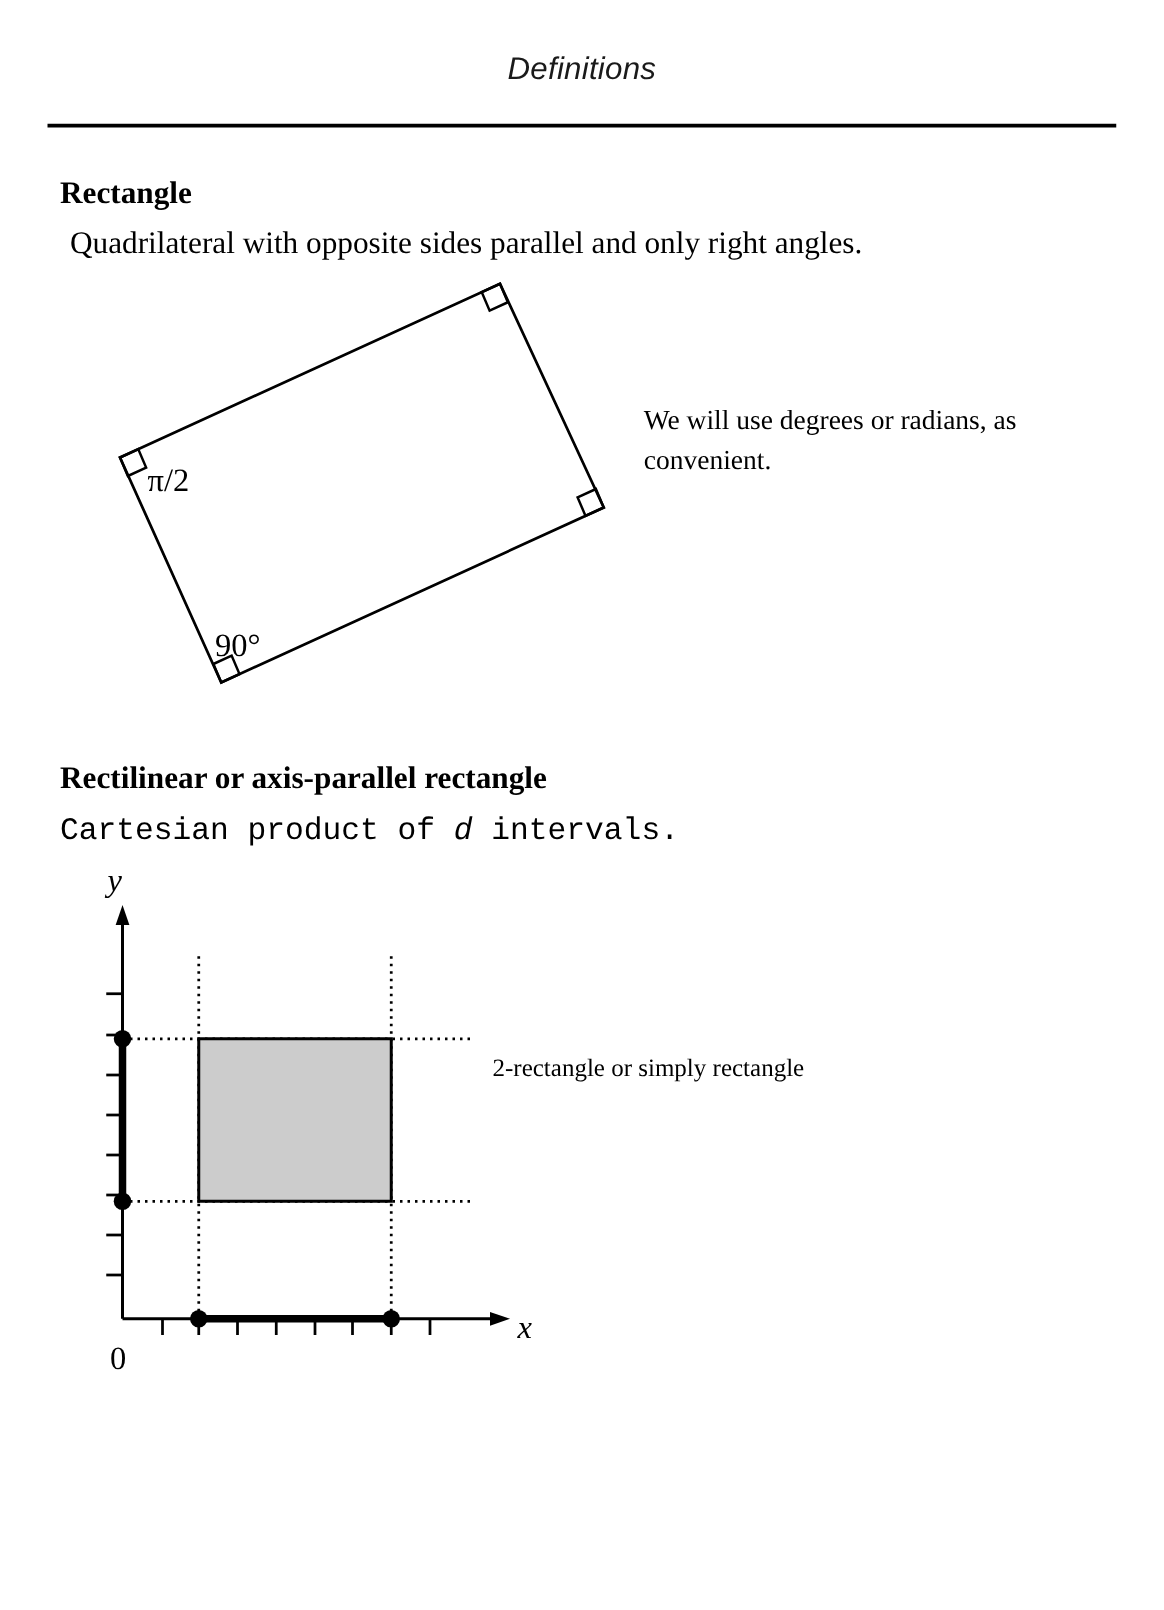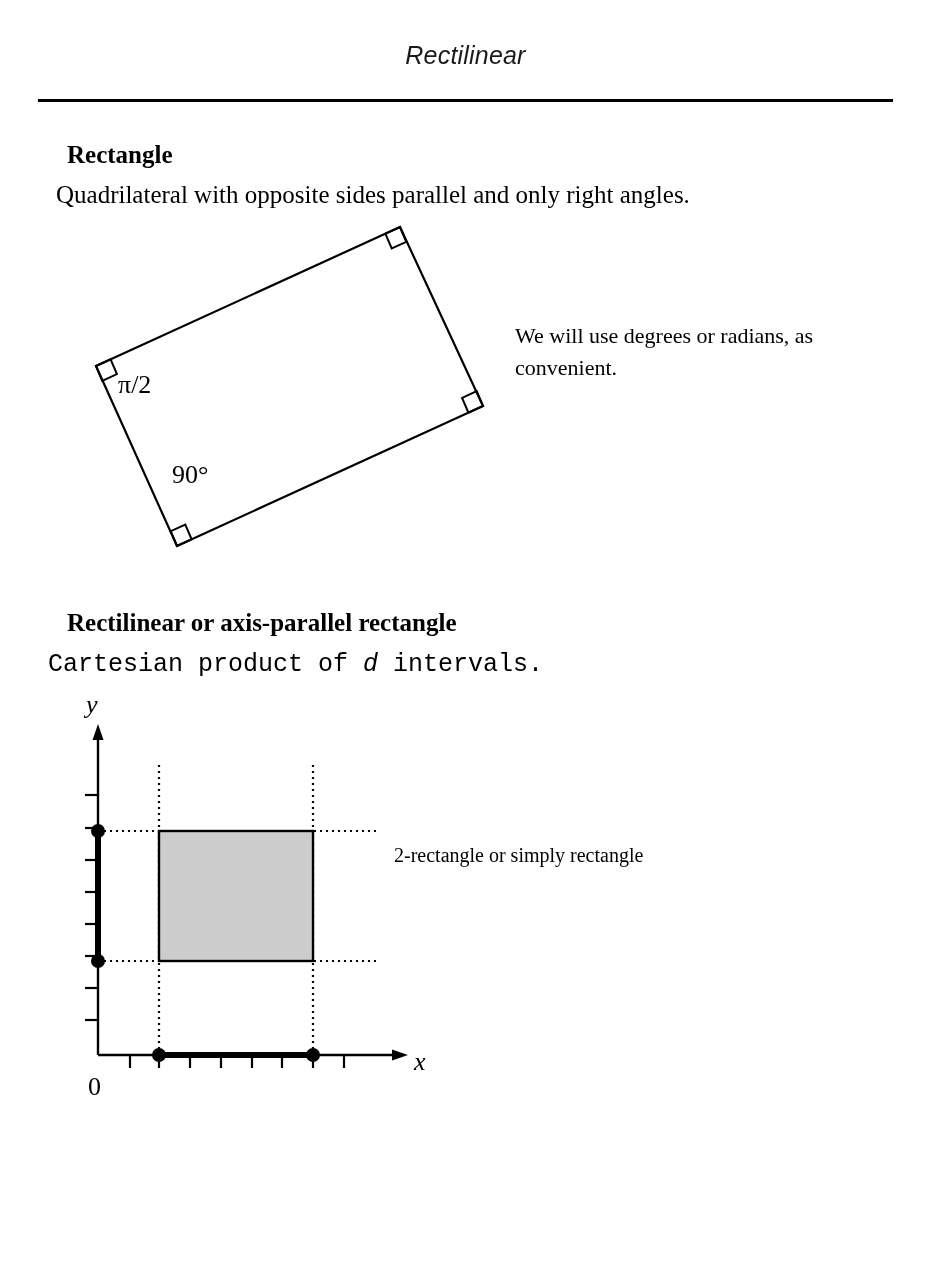--- a/index.html
+++ b/index.html
@@ -39,21 +39,20 @@
     background: #000000;
   }
 
   
   .heading {
     position: absolute;
     font-weight: bold;
     font-size: 25px;
     line-height: 30px;
     white-space: nowrap;
-    margin-left: 19px;
   }
   .bodytext {
     position: absolute;
     font-size: 25px;
     line-height: 31px;
     white-space: nowrap;
   }
   .sidenote {
     position: absolute;
     font-size: 22px;
@@ -79,31 +78,31 @@
   #fig-axis-rect    { left: 60px; top: 680px; }
 
   
   .fig-label {
     position: absolute;
     font-size: 26px;
     line-height: 26px;
     white-space: nowrap;
   }
   #label-pi-half { left: 118px; top: 372px; text-align: right; }
-  #label-90deg   { left: 172px; top: 462px; }
+  #label-90deg   { left: 172px; top: 504px; }
 
   
   #label-y-axis { position: absolute; left: 86px;  top: 690px; font-size: 26px; font-style: italic; }
   #label-x-axis { position: absolute; left: 414px; top: 1047px; font-size: 26px; font-style: italic; }
   #label-origin { position: absolute; left: 88px;  top: 1072px; font-size: 26px; }
 </style>
 </head>
 <body>
 
-<div id="slide-title">Rectilinear</div>
+<div id="slide-title">Definitions</div>
 <div id="title-rule"></div>
 
 <div class="heading" id="rect-heading">Rectangle</div>
 <div class="bodytext" id="rect-desc">Quadrilateral with opposite sides parallel and only right angles.</div>
 
 <div class="sidenote" id="units-note">We will use degrees or radians, as convenient.</div>
 
 <svg class="figure" id="fig-rotated-rect" width="460" height="370" viewBox="0 0 460 370">
 
   <polygon points="36,161 340,22 423,201 117,341" fill="none" stroke="#000000" stroke-width="2.2" stroke-linejoin="miter"></polygon>

